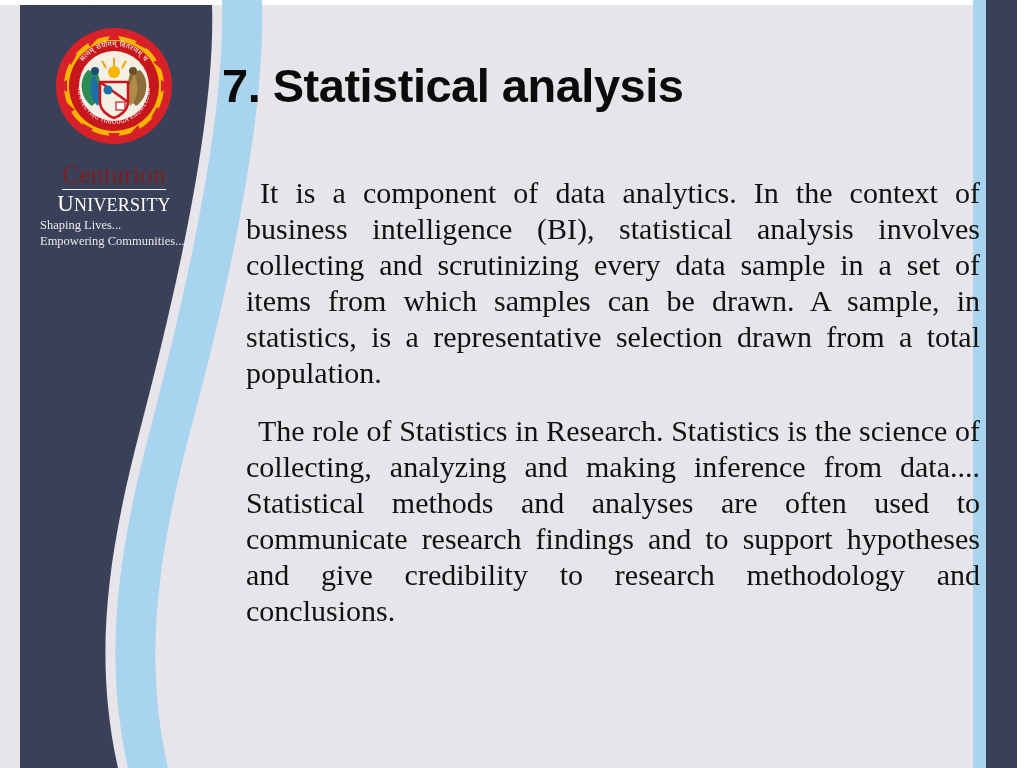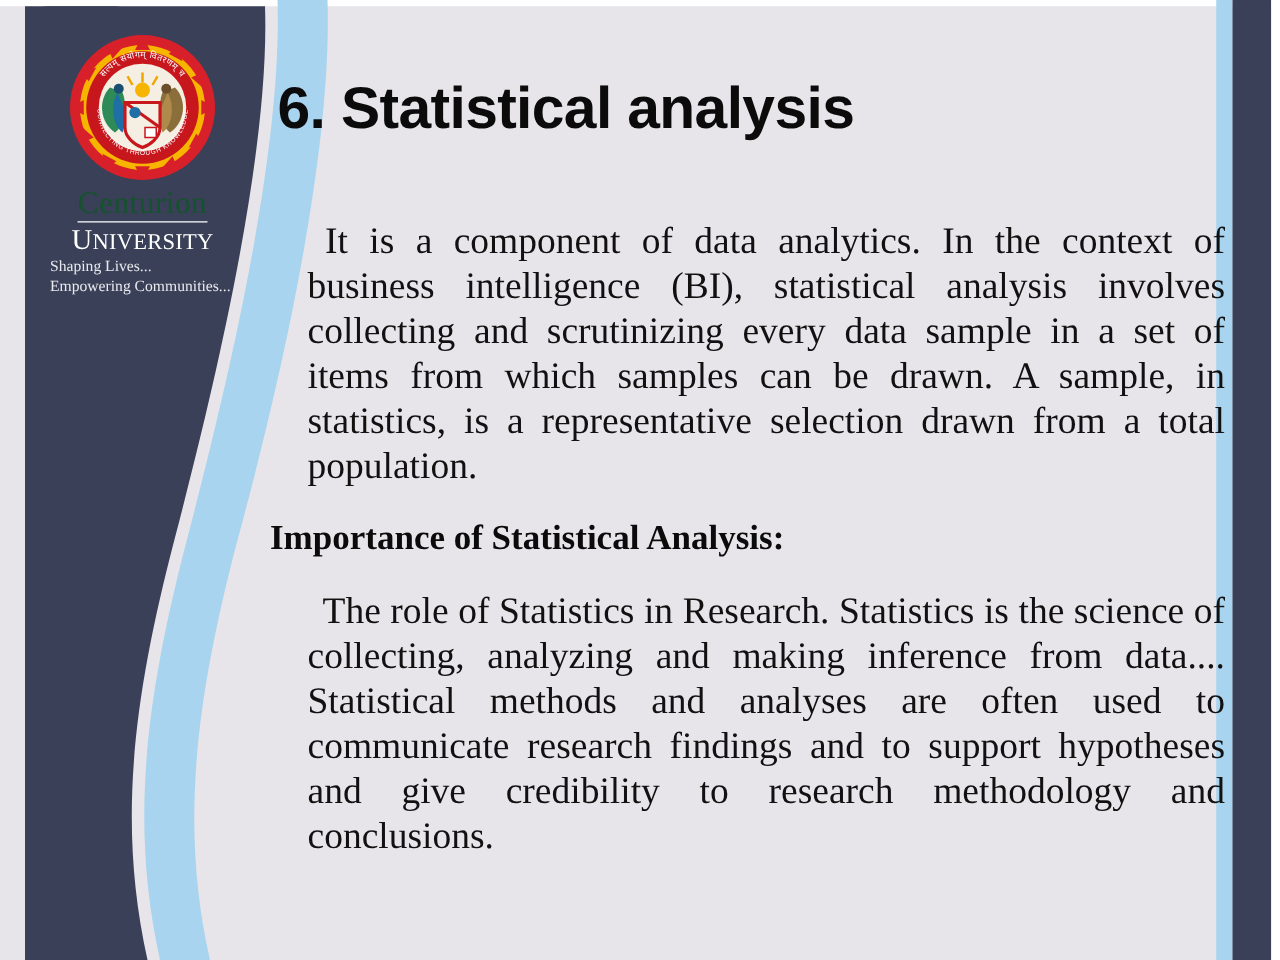--- a/index.html
+++ b/index.html
@@ -77,24 +77,24 @@
   }
   .emblem {
     width: 120px;
     height: 120px;
     margin: 0 auto;
     display: block;
   }
   .uni-name-1 {
     font-family: "Liberation Serif", serif;
     font-size: 25px;
-    color: #14532d;
+    color: #7f1d1d;
     letter-spacing: 0.4px;
     line-height: 1.05;
-    margin-top: 4px;
+    margin-top: 16px;
     border-bottom: 1.5px solid #ffffff;
     display: inline-block;
     padding-bottom: 1px;
   }
   .uni-name-2 {
     font-family: "Liberation Serif", serif;
     font-size: 23px;
     color: #ffffff;
     letter-spacing: 0.2px;
     line-height: 1.1;
@@ -232,21 +232,20 @@
         <textPath href="#botArc" startOffset="50%" text-anchor="middle">CONNECTING THROUGH KNOWLEDGE</textPath>
       </text>
     </svg>
 
     <div class="uni-name-1">Centurion</div>
     <div class="uni-name-2"><span>U</span><span class="smallcap">NIVERSITY</span></div>
     <div class="tagline">Shaping Lives...</div>
     <div class="tagline">Empowering Communities...</div>
   </div>
 
-  <div class="slide-title">6. Statistical analysis</div>
+  <div class="slide-title">7. Statistical analysis</div>
 
   <div class="body-area">
     <p class="para p1">It is a component of data analytics. In the context of business intelligence (BI), statistical analysis involves collecting and scrutinizing every data sample in a set of items from which samples can be drawn. A sample, in statistics, is a representative selection drawn from a total population.</p>
-    <p class="section-head">Importance of Statistical Analysis:</p>
     <p class="para p2">The role of Statistics in Research. Statistics is the science of collecting, analyzing and making inference from data.... Statistical methods and analyses are often used to communicate research findings and to support hypotheses and give credibility to research methodology and conclusions.</p>
   </div>
 
 </div>
 
 </body></html>

